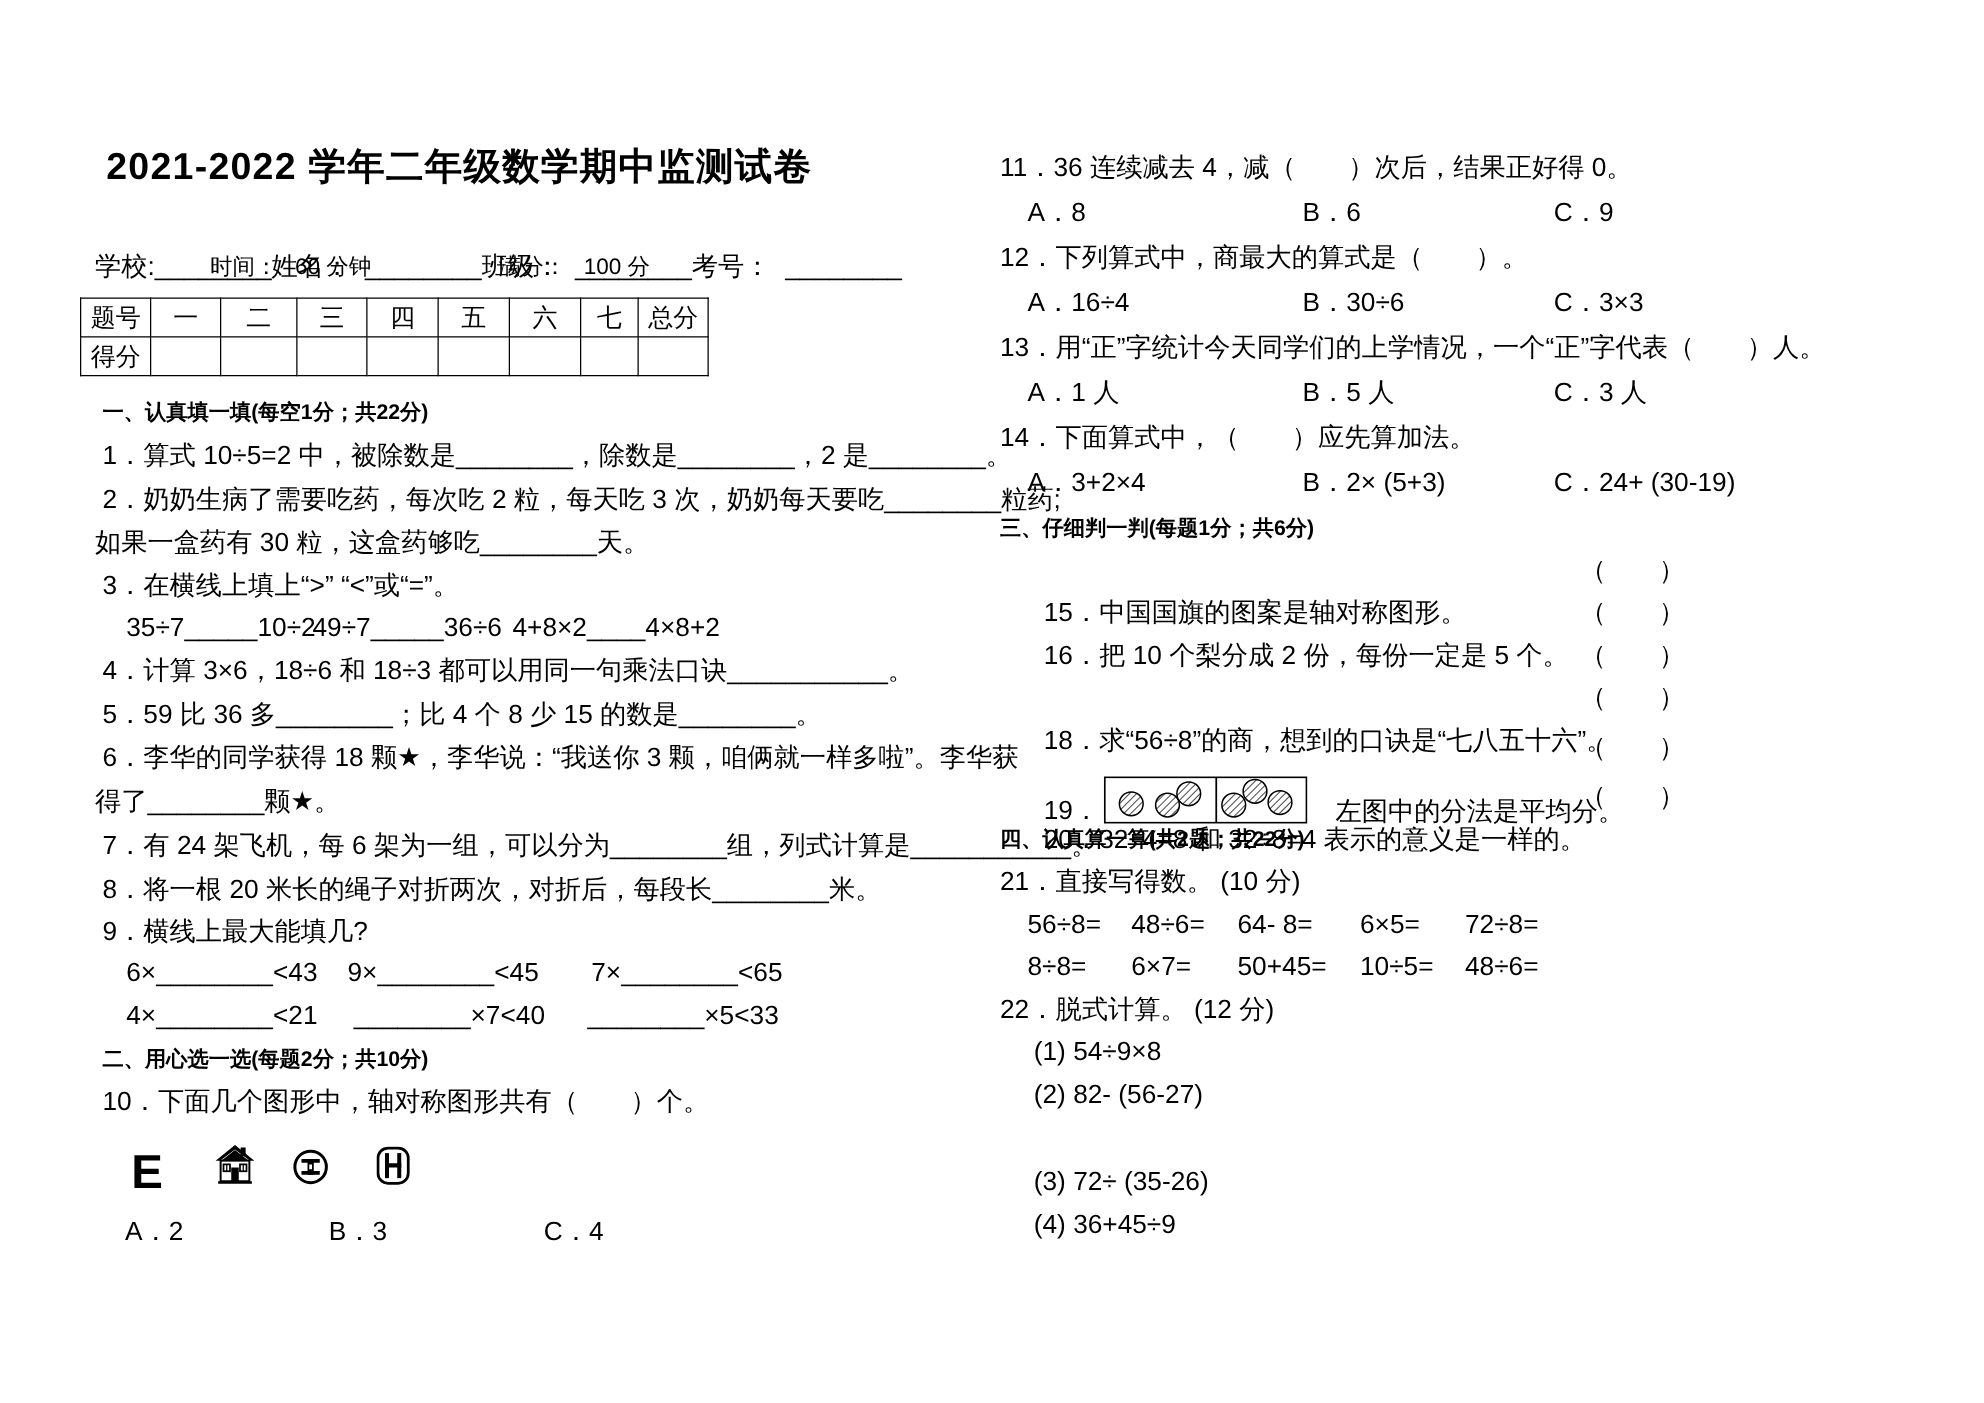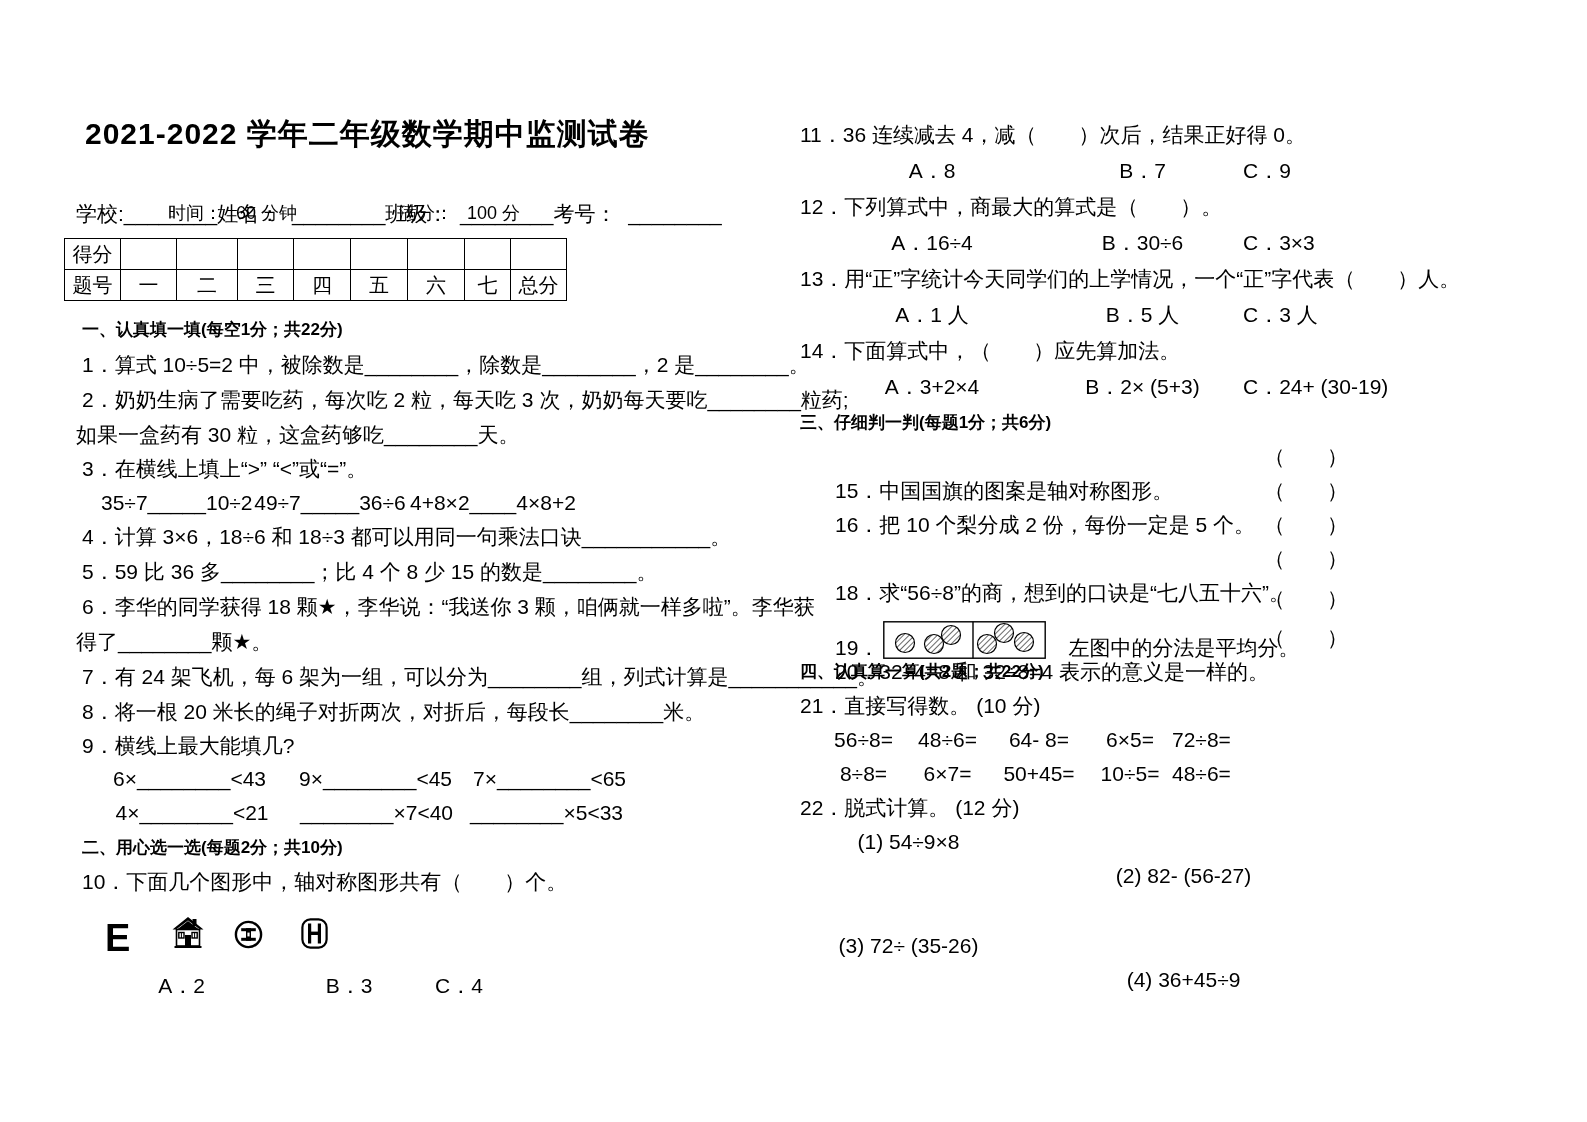--- a/index.html
+++ b/index.html
@@ -29,21 +29,21 @@
   .meta{height:30px;line-height:30px;margin-top:8px;font-size:18px;white-space:pre;}
   .meta .lab1{margin-left:62px;}
   .meta .val1{margin-left:14px;}
   .meta .lab2{margin-left:102px;}
   .meta .val2{margin-left:14px;}
   .info{height:32px;line-height:32px;}
 
   table.score{border-collapse:collapse;table-layout:fixed;margin:8px 0 0 -12px;}
   table.score td{border:1.5px solid #000;height:30px;text-align:center;font-size:20px;padding:0;}
 
-  .items{display:flex;text-align:center;}
+  .items{display:flex;}
   .items > span{flex:none;display:inline-block;white-space:pre;}
 
   .q3row{padding-left:25px;}  .q3row .c1{width:149px;} .q3row .c2{width:160px;}
   .q9row{padding-left:25px;}
   .q9row1 .c1{width:177px;} .q9row1 .c2{width:195px;}
   .q9row2 .c1{width:182px;} .q9row2 .c2{width:187px;}
   .loptrow{padding-left:24px;} .loptrow .c1{width:163px;} .loptrow .c2{width:172px;}
   .roptrow{padding-left:22px;} .roptrow .c1{width:220px;} .roptrow .c2{width:201px;}
   .q21row{padding-left:22px;}
   .q21row .c1{width:83px;} .q21row .c2{width:85px;} .q21row .c3{width:98px;} .q21row .c4{width:84px;}
@@ -83,40 +83,40 @@
           <col style="width:61px">
           <col style="width:56px">
           <col style="width:57px">
           <col style="width:57px">
           <col style="width:57px">
           <col style="width:46px">
           <col style="width:56px">
         </colgroup>
       <tbody>
           <tr>
-        <td>得分</td>
-        <td></td>
-        <td></td>
-        <td></td>
-        <td></td>
-        <td></td>
-        <td></td>
-        <td></td>
-        <td></td>
-      </tr>
-      <tr>
         <td>题号</td>
         <td>一</td>
         <td>二</td>
         <td>三</td>
         <td>四</td>
         <td>五</td>
         <td>六</td>
         <td>七</td>
         <td>总分</td>
+      </tr>
+      <tr>
+        <td>得分</td>
+        <td></td>
+        <td></td>
+        <td></td>
+        <td></td>
+        <td></td>
+        <td></td>
+        <td></td>
+        <td></td>
       </tr>
     </tbody>
       </table>
 
     <div class="ln sec pl6 mt12 h34">一、认真填一填(每空1分；共22分)</div>
     <div class="ln pl6 h35">1．算式 10÷5=2 中，被除数是________，除数是________，2 是________。</div>
     <div class="ln pl6 h35">2．奶奶生病了需要吃药，每次吃 2 粒，每天吃 3 次，奶奶每天要吃________粒药;</div>
     <div class="ln h35">如果一盒药有 30 粒，这盒药够吃________天。</div>
     <div class="ln pl6 h34">3．在横线上填上“&gt;” “&lt;”或“=”。</div>
     <div class="ln h33 items q3row">
@@ -185,21 +185,21 @@
       <span class="c2">B．3</span>
       <span>C．4</span>
     </div>
   </div>
 
   <div class="col-right">
 
     <div class="ln h34">11．36 连续减去 4，减（　　）次后，结果正好得 0。</div>
     <div class="ln h38 items roptrow">
       <span class="c1">A．8</span>
-      <span class="c2">B．7</span>
+      <span class="c2">B．6</span>
       <span>C．9</span>
     </div>
 
     <div class="ln h34">12．下列算式中，商最大的算式是（　　）。</div>
     <div class="ln h38 items roptrow">
       <span class="c1">A．16÷4</span>
       <span class="c2">B．30÷6</span>
       <span>C．3×3</span>
     </div>
 

